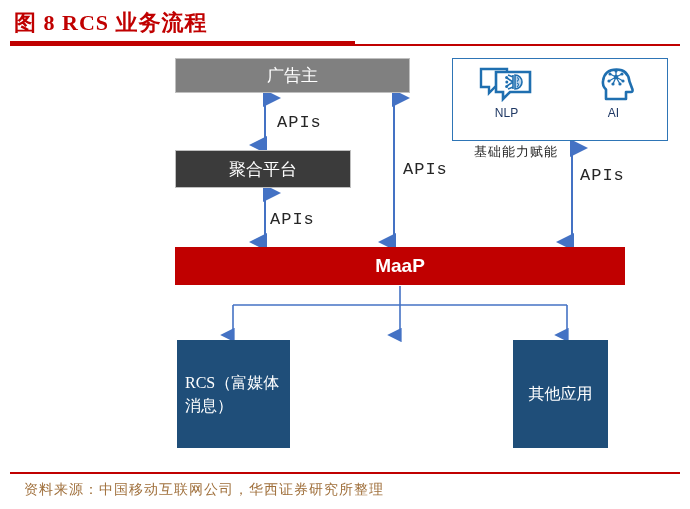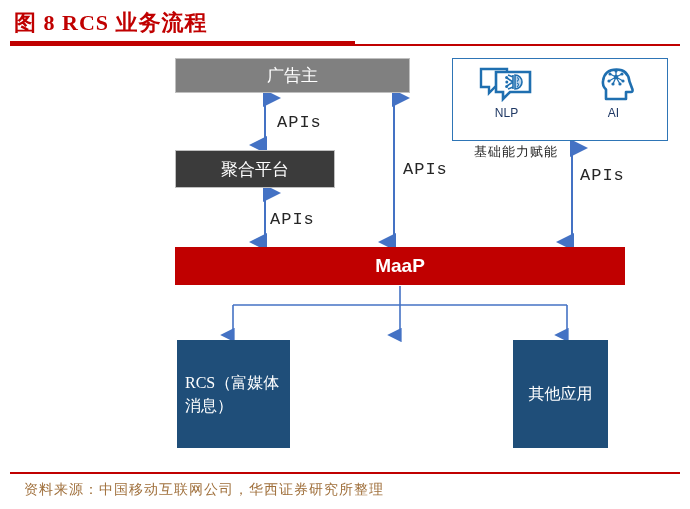--- a/index.html
+++ b/index.html
@@ -102,21 +102,21 @@
     width: 235px;
     height: 35px;
     background: #808080;
     border: 1px solid #bfbfbf;
     font-family: "Liberation Serif", serif;
     font-size: 17px;
   }
   .node-platform {
     left: 175px;
     top: 100px;
-    width: 160px;
+    width: 176px;
     height: 38px;
     background: #3b3b3b;
     border: 1px solid #bfbfbf;
     font-family: "Liberation Serif", serif;
     font-size: 17px;
   }
   .node-maap {
     left: 175px;
     top: 197px;
     width: 450px;

